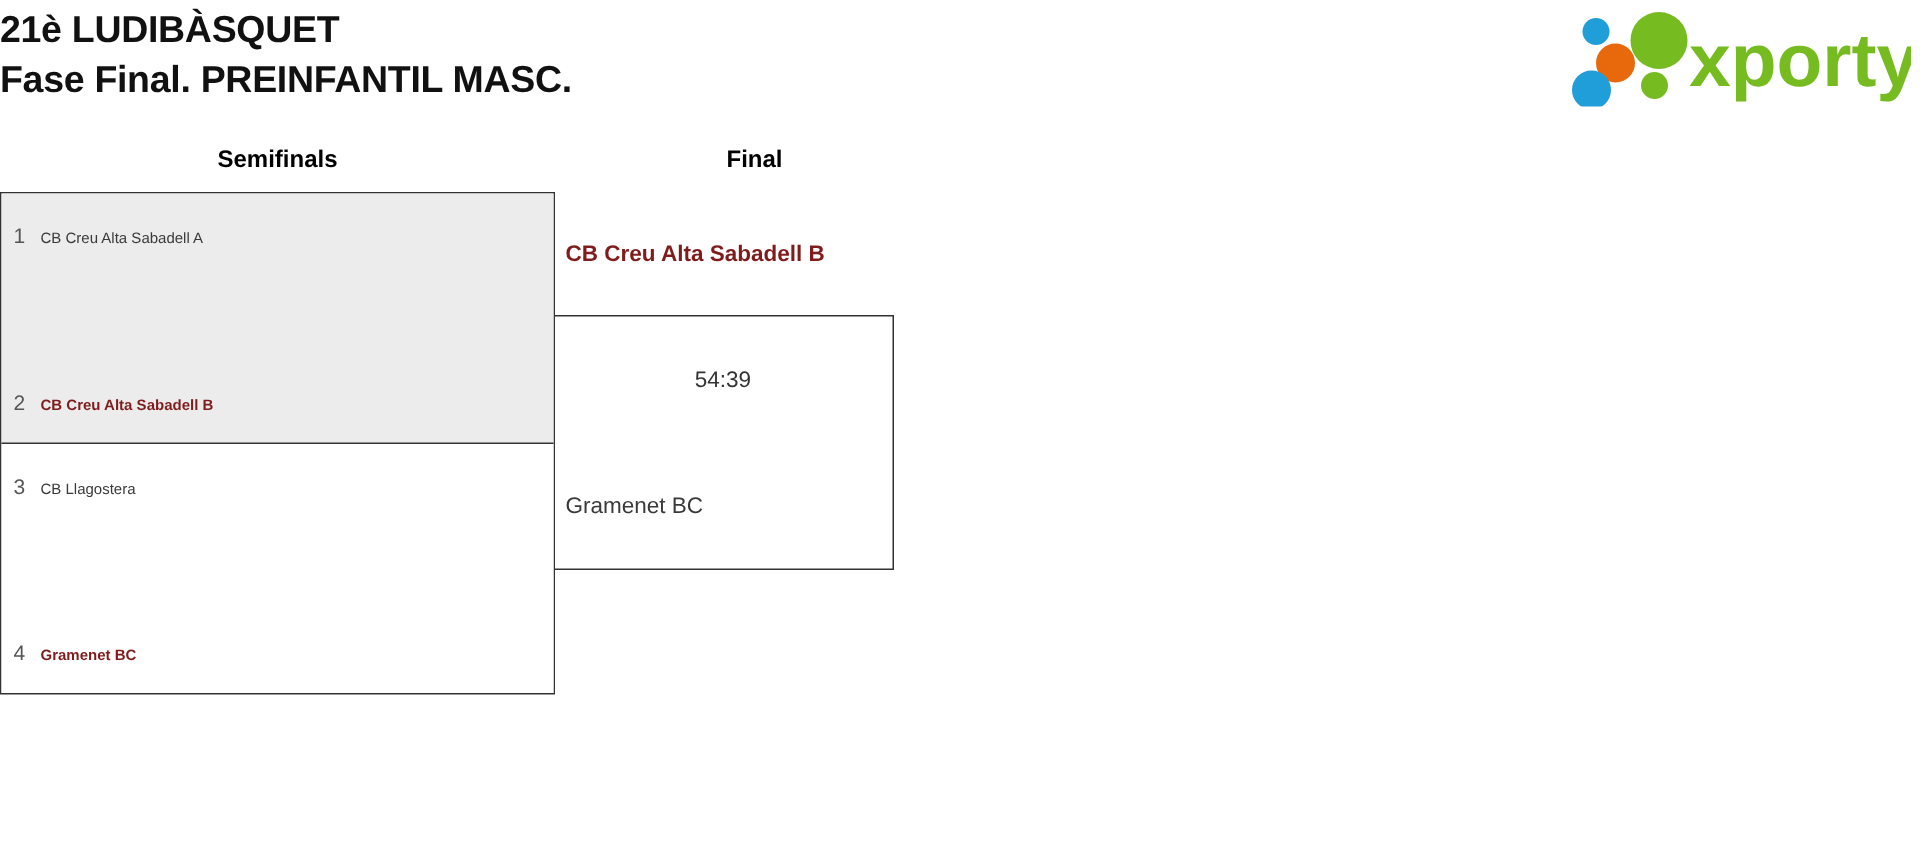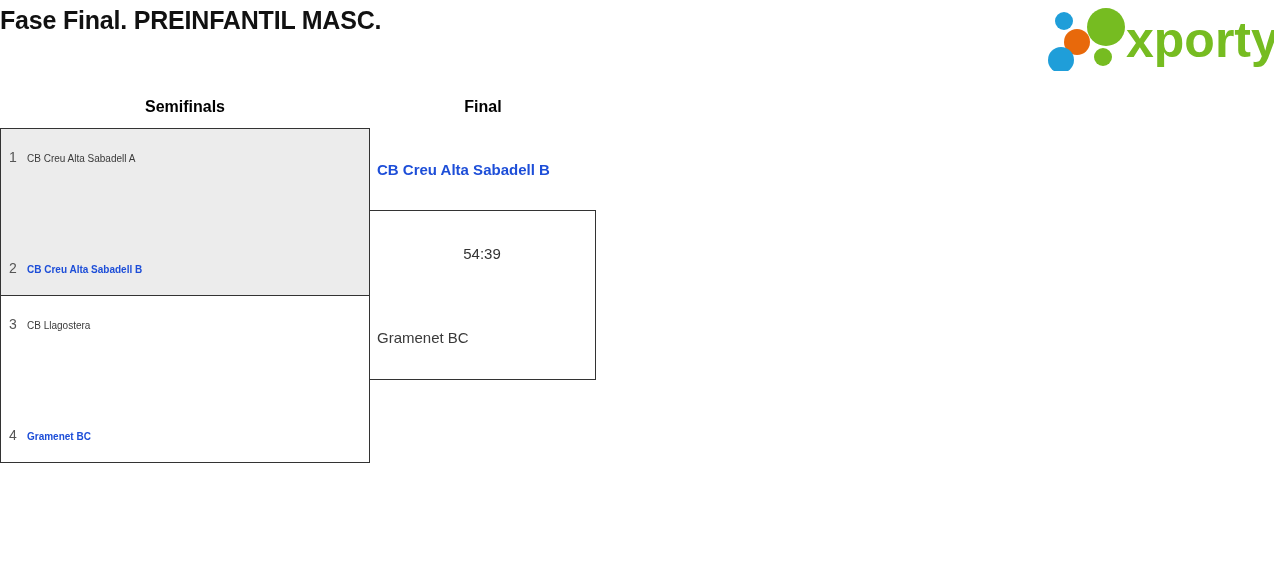--- a/index.html
+++ b/index.html
@@ -47,21 +47,21 @@
   .round-heading {
     position: absolute;
     font-size: 16px;
     font-weight: 700;
     color: #000000;
     text-align: center;
     top: 97px;
     line-height: 20px;
   }
   #round-heading-semifinals { left: 0px;   width: 370px; }
-  #round-heading-final      { left: 370px; width: 226px; }
+  #round-heading-final      { left: 390px; width: 226px; }
 
   
   #semifinal-column {
     position: absolute;
     left: 0px;
     top: 128px;
     width: 370px;
     height: 335px;
     box-sizing: border-box;
     border: 1px solid #333333;
@@ -109,21 +109,21 @@
     color: #555555;
     flex: none;
   }
   .team-name {
     font-size: 10px;
     color: #3a3a3a;
     font-weight: 400;
   }
   .competitor.winner .team-name {
     font-weight: 700;
-    color: #1d4ed8;
+    color: #7f1d1d;
   }
   .score {
     position: absolute;
     font-size: 15px;
     color: #333333;
     text-align: center;
     white-space: nowrap;
   }
 
   
@@ -157,20 +157,21 @@
     top: 329px;
     white-space: nowrap;
   }
   #final-team-top .team-name,
   #final-team-bottom .team-name { font-size: 15px; }
 </style>
 </head>
 <body>
 
 <div id="tournament-header">
+  <div class="title-line">21è LUDIBÀSQUET</div>
   <div class="title-line">Fase Final. PREINFANTIL MASC.</div>
 </div>
 
 <div id="brand-logo">
   <svg width="230" height="66" viewBox="0 0 230 66" xmlns="http://www.w3.org/2000/svg">
     <circle cx="20" cy="16" r="9" fill="#1f9ed9"></circle>
     <circle cx="33" cy="37" r="13" fill="#e8690b"></circle>
     <circle cx="62" cy="22" r="19" fill="#76bc21"></circle>
     <circle cx="17" cy="55" r="13" fill="#1f9ed9"></circle>
     <circle cx="59" cy="52" r="9" fill="#76bc21"></circle>

